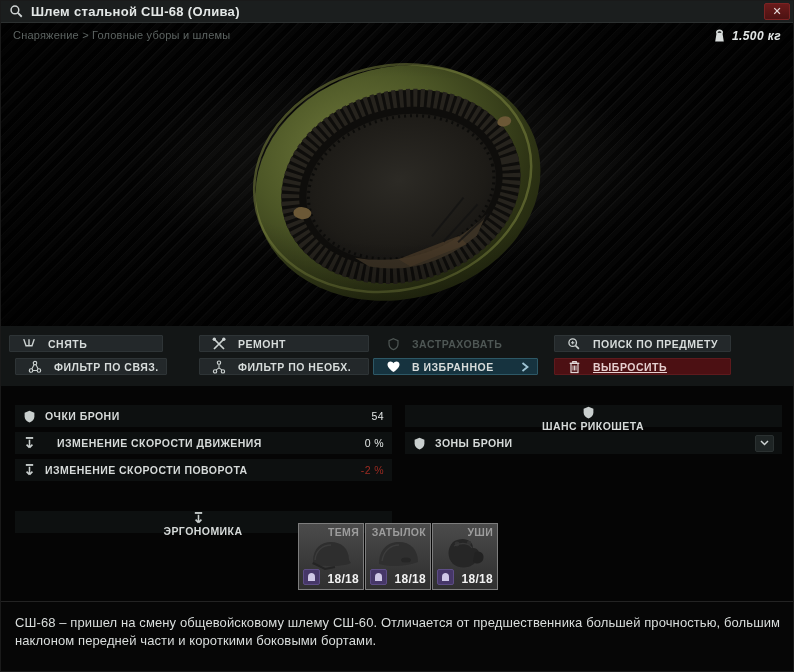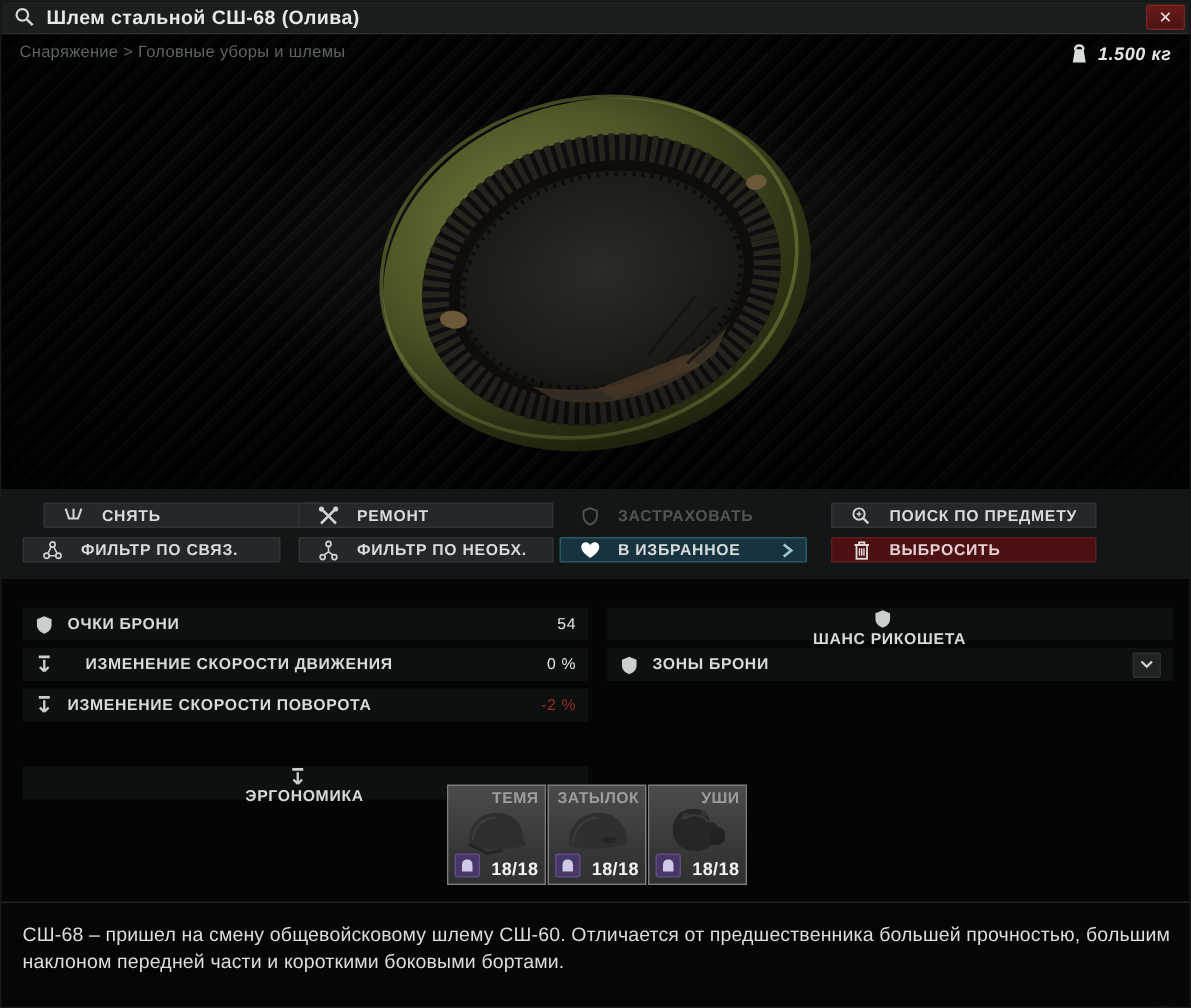--- a/index.html
+++ b/index.html
@@ -109,21 +109,21 @@
     <div class="weight">
       <svg width="13" height="15" viewBox="0 0 13 15">
           <path d="M4 5.2 C 2.6 1.4 10.4 1.4 9 5.2" fill="none" stroke="#d8dcdb" stroke-width="1.7"></path>
           <path d="M3.6 4.8 L2.2 13.6 L10.8 13.6 L9.4 4.8 Z" fill="#d8dcdb"></path>
         </svg>
       <span>1.500 кг</span>
     </div>
   </div>
 
   <div class="toolbar">
-    <div class="btn" style="left:28px;top:9px;width:186px;">
+    <div class="btn" style="left:8px;top:9px;width:154px;">
       <span class="ic">
           <svg width="14" height="13" viewBox="0 0 16 14">
             <path d="M2 2 L4.6 9.5 H11.4 L14 2 M8 2 V9.5" fill="none" stroke="currentColor" stroke-width="1.6"></path>
           </svg>
         </span>
       <span>СНЯТЬ</span>
     </div>
     <div class="btn" style="left:198px;top:9px;width:170px;">
       <span class="ic">
           <svg width="14" height="14" viewBox="0 0 14 14">
@@ -146,21 +146,21 @@
       <span class="ic">
           <svg width="14" height="14" viewBox="0 0 16 16">
             <circle cx="6.5" cy="6.5" r="4.3" fill="none" stroke="currentColor" stroke-width="1.5"></circle>
             <path d="M6.5 4.6 V8.4 M4.6 6.5 H8.4" stroke="currentColor" stroke-width="1.2"></path>
             <line x1="9.8" y1="9.8" x2="13.6" y2="13.6" stroke="currentColor" stroke-width="1.8"></line>
           </svg>
         </span>
       <span>ПОИСК ПО ПРЕДМЕТУ</span>
     </div>
 
-    <div class="btn" style="left:14px;top:32px;width:172px;">
+    <div class="btn" style="left:14px;top:32px;width:152px;">
       <span class="ic">
           <svg width="14" height="14" viewBox="0 0 16 16">
             <circle cx="8" cy="3.5" r="2" fill="none" stroke="currentColor" stroke-width="1.3"></circle>
             <circle cx="3.5" cy="12" r="2" fill="none" stroke="currentColor" stroke-width="1.3"></circle>
             <circle cx="12.5" cy="12" r="2" fill="none" stroke="currentColor" stroke-width="1.3"></circle>
             <path d="M7 5.2 L4.4 10.3 M9 5.2 L11.6 10.3 M5.5 12 H10.5" stroke="currentColor" stroke-width="1.2"></path>
           </svg>
         </span>
       <span>ФИЛЬТР ПО СВЯЗ.</span>
     </div>
@@ -181,21 +181,21 @@
             <path d="M7 12 C2 8.5 .5 6 .5 3.8 C.5 1.9 2 .5 3.8 .5 C5.2 .5 6.4 1.3 7 2.5 C7.6 1.3 8.8 .5 10.2 .5 C12 .5 13.5 1.9 13.5 3.8 C13.5 6 12 8.5 7 12 Z" fill="#fff"></path>
           </svg>
         </span>
       <span>В ИЗБРАННОЕ</span>
       <span class="chev">
           <svg width="8" height="10" viewBox="0 0 8 10">
             <path d="M1.5 1 L6.5 5 L1.5 9" fill="none" stroke="currentColor" stroke-width="1.8"></path>
           </svg>
         </span>
     </div>
-    <div class="btn danger" style="left:553px;top:32px;width:177px;">
+    <div class="btn danger" style="left:553px;top:32px;width:177px;text-decoration:underline;">
       <span class="ic">
           <svg width="13" height="14" viewBox="0 0 14 16">
             <path d="M1.5 3.8 H12.5 M5 3.5 V1.8 H9 V3.5" fill="none" stroke="currentColor" stroke-width="1.4"></path>
             <rect x="3" y="3.8" width="8" height="10.5" fill="none" stroke="currentColor" stroke-width="1.4"></rect>
             <path d="M5.3 6.3 V12 M7 6.3 V12 M8.7 6.3 V12" stroke="currentColor" stroke-width="1.1"></path>
           </svg>
         </span>
       <span>ВЫБРОСИТЬ</span>
     </div>
 

